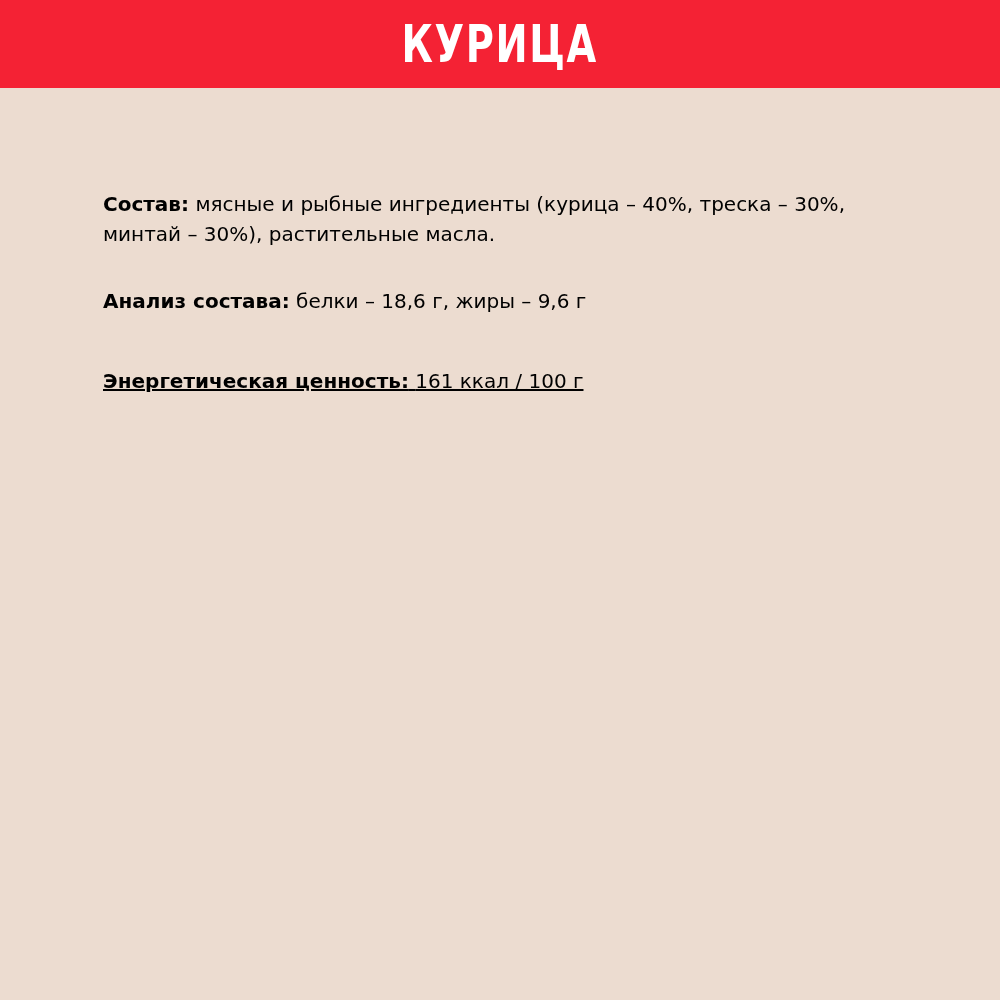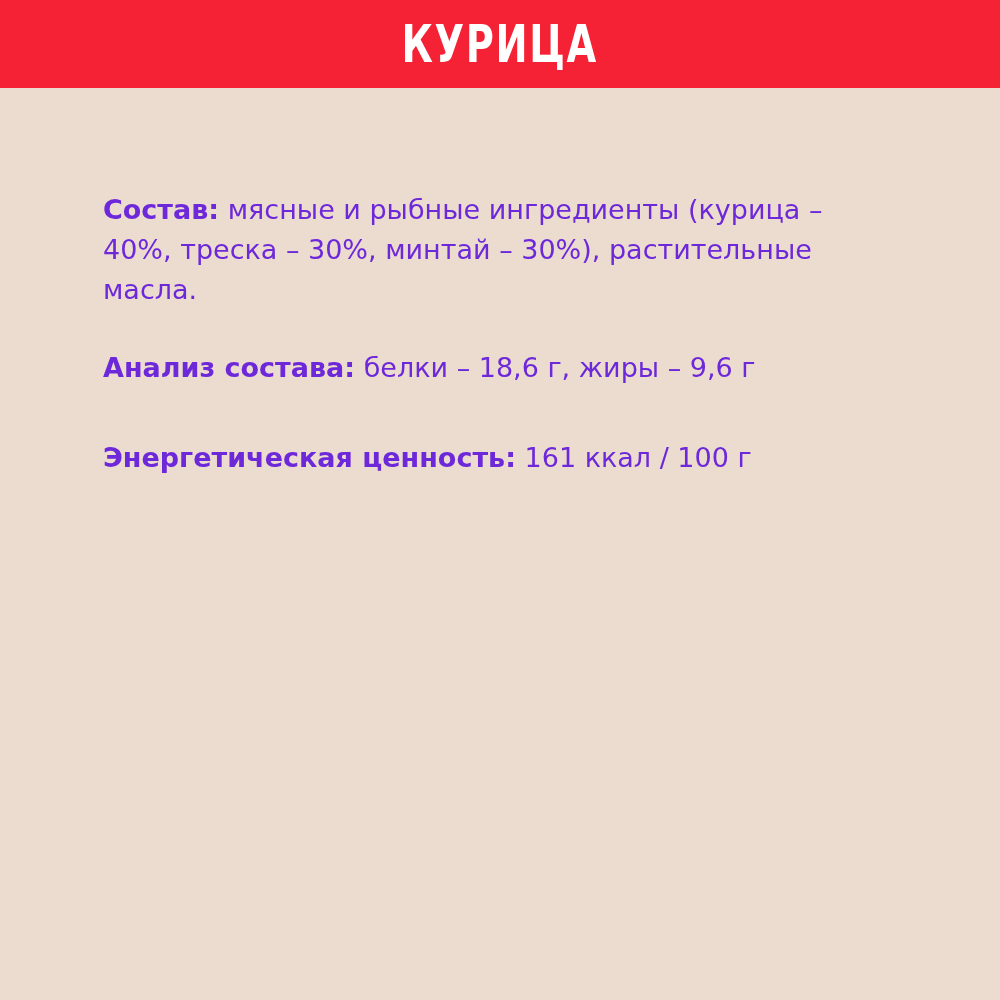--- a/index.html
+++ b/index.html
@@ -41,28 +41,29 @@
     transform-origin: center;
     white-space: nowrap;
   }
   .content {
     position: absolute;
     left: 103px;
     top: 190px;
     width: 800px;
   }
   .para {
-    color: #6d28d9;
-    font-size: 27px;
+    color: #000000;
+    font-size: 20px;
     line-height: 1.48;
     margin: 0 0 38px 0;
     max-width: 795px;
   }
   .para:last-child {
     margin-bottom: 0;
+    text-decoration: underline;
   }
   .para .lbl {
     font-weight: 700;
   }
   .para .val {
     font-weight: 400;
   }
   .gap-small {
     margin-bottom: 50px;
   }

